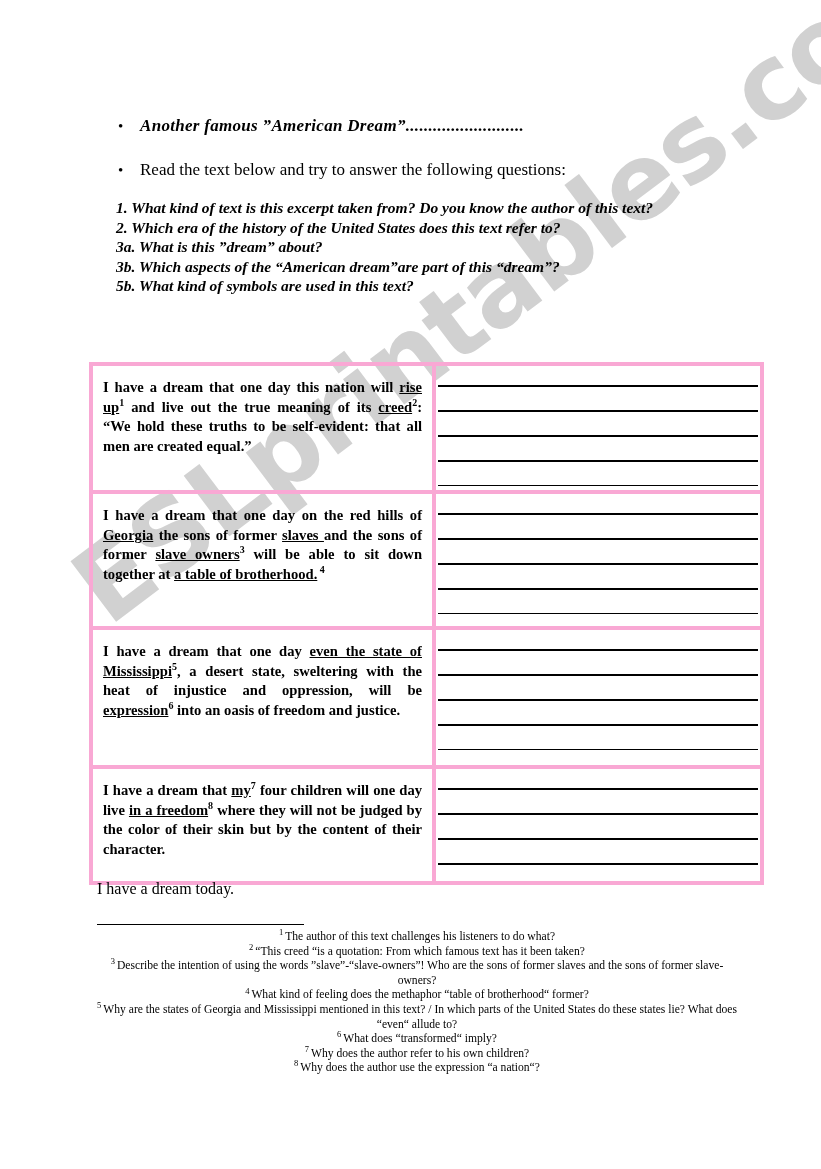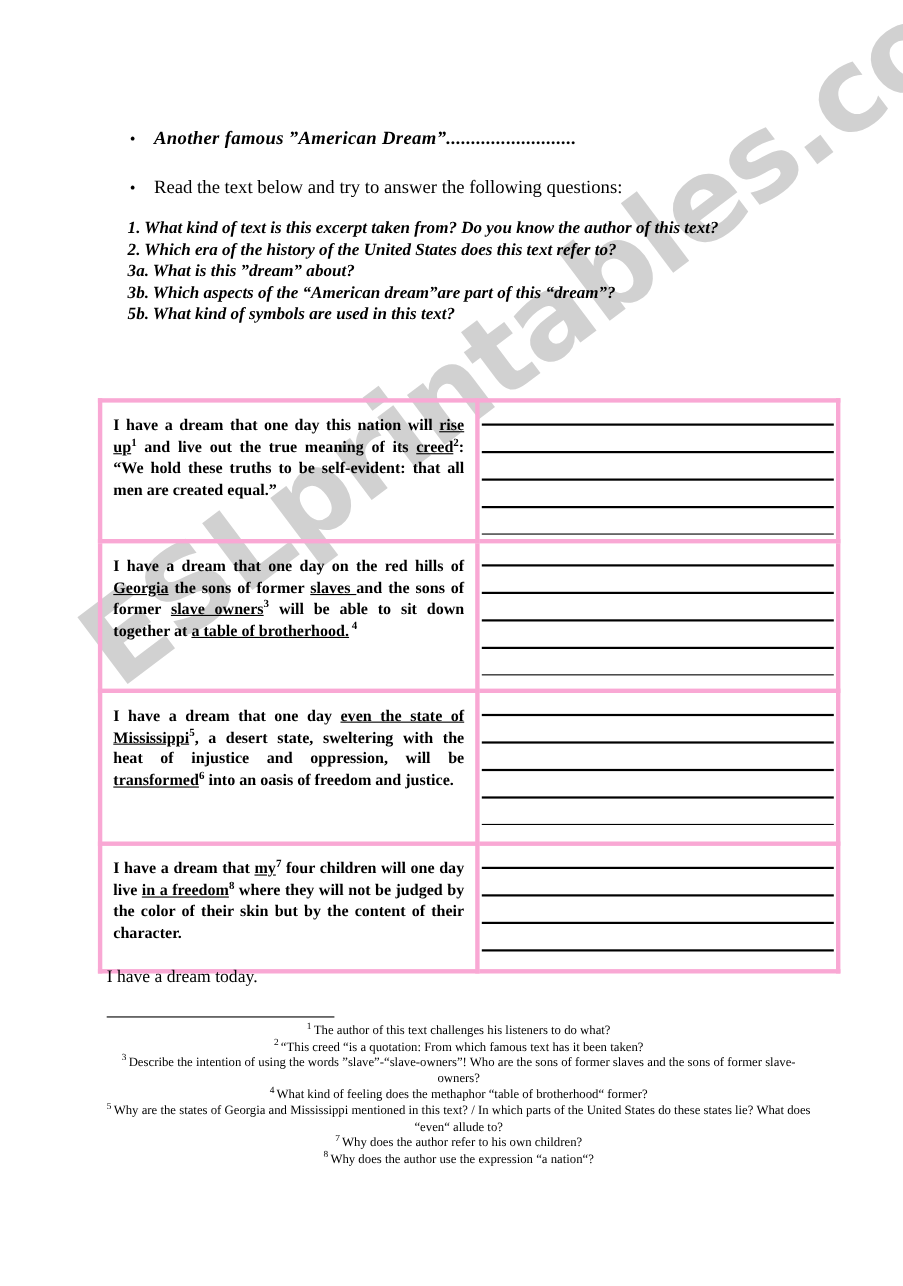--- a/index.html
+++ b/index.html
@@ -248,21 +248,21 @@
                 <div class="rule-line"></div>
                 <div class="rule-gap"></div>
                 <div class="rule-line"></div>
                 <div class="rule-gap"></div>
                 <div class="rule-line thin"></div>
               </div>
           </td>
         </tr>
         <tr style="height:139px;">
           <td class="quote-cell">
-            <div class="quote-text">I have a dream that one day <u>even the state of Mississippi</u><sup>5</sup>, a desert state, sweltering with the heat of injustice and oppression, will be <u>transformed</u><sup>6</sup> into an oasis of freedom and justice.</div>
+            <div class="quote-text">I have a dream that one day <u>even the state of Mississippi</u><sup>5</sup>, a desert state, sweltering with the heat of injustice and oppression, will be <u>expression</u><sup>6</sup> into an oasis of freedom and justice.</div>
           </td>
           <td class="answer-cell">
             <div class="rules">
                 <div class="rule-gap" style="height:19px;"></div>
                 <div class="rule-line"></div>
                 <div class="rule-gap"></div>
                 <div class="rule-line"></div>
                 <div class="rule-gap"></div>
                 <div class="rule-line"></div>
                 <div class="rule-gap"></div>
@@ -294,18 +294,19 @@
 
     <div id="closing-line">I have a dream today.</div>
 
     <div id="footnote-divider"></div>
     <div id="footnotes">
       <div class="footnote"><sup>1</sup><span>The author of this text challenges his listeners to do what?</span></div>
       <div class="footnote"><sup>2</sup><span>“This creed “is a quotation: From which famous text has it been taken?</span></div>
       <div class="footnote"><sup>3</sup><span>Describe the intention of using the words ”slave”-“slave-owners”! Who are the sons of former slaves and the sons of former slave-owners?</span></div>
       <div class="footnote"><sup>4</sup><span>What kind of feeling does the methaphor “table of brotherhood“ former?</span></div>
       <div class="footnote"><sup>5</sup><span>Why are the states of Georgia and Mississippi mentioned in this text? / In which parts of the United States do these states lie? What does “even“ allude to?</span></div>
+      <div class="footnote"><sup>6</sup><span>What does “transformed“ imply?</span></div>
       <div class="footnote"><sup>7</sup><span>Why does the author  refer to his own children?</span></div>
       <div class="footnote"><sup>8</sup><span>Why does the author  use the expression “a nation“?</span></div>
     </div>
 
   </div>
 </div>
 
 </body></html>

